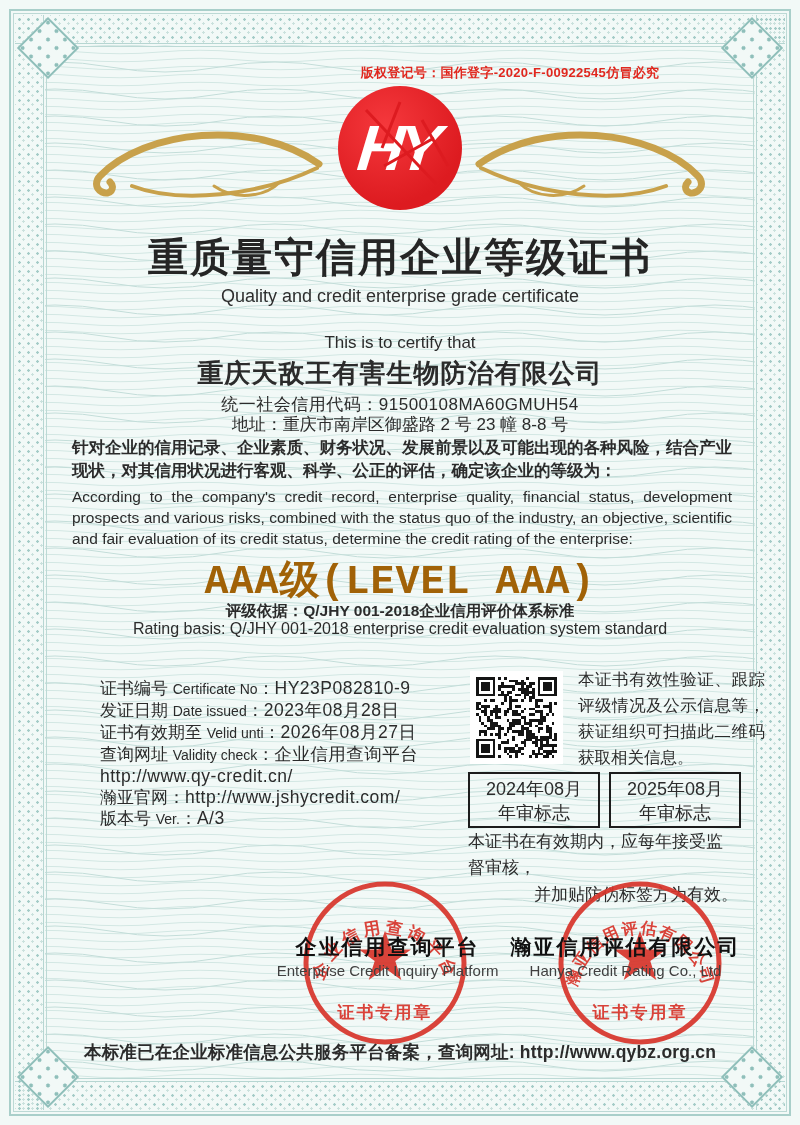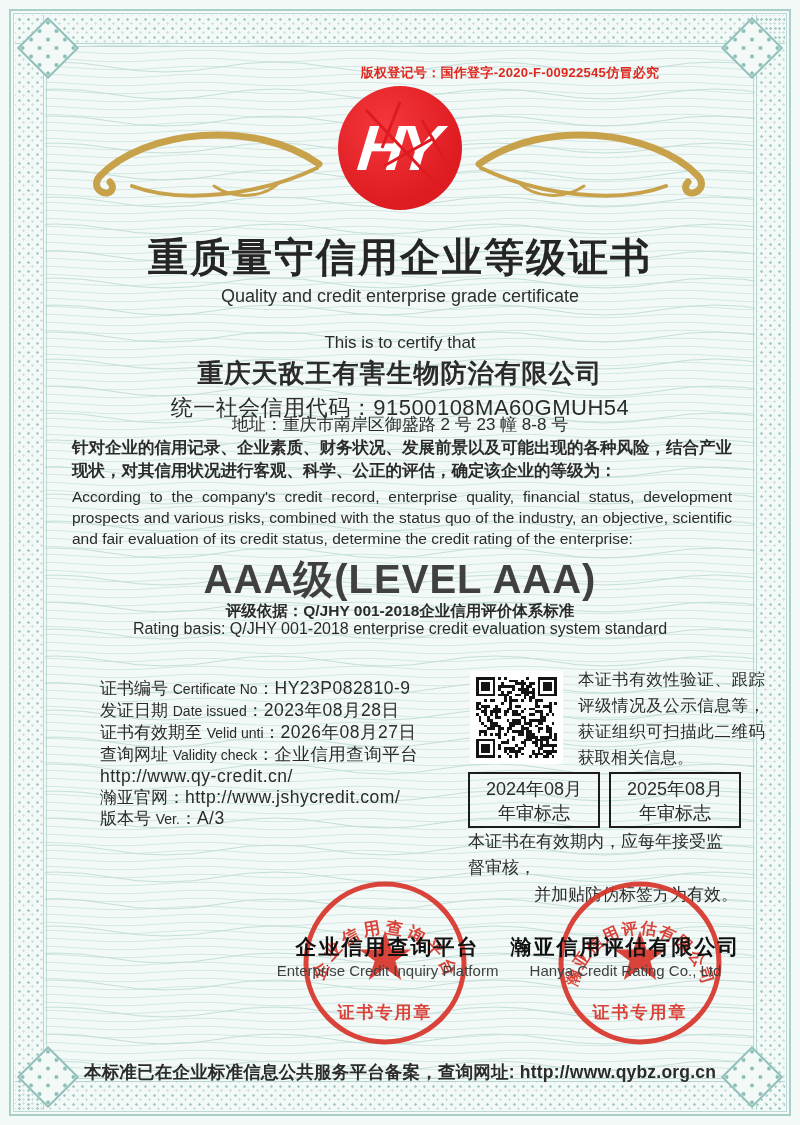--- a/index.html
+++ b/index.html
@@ -25,26 +25,26 @@
   .corner.tl{left:26px;top:26px;} .corner.tr{right:26px;top:26px;}
   .corner.bl{left:26px;bottom:26px;} .corner.br{right:26px;bottom:26px;}
   
   .crow{position:absolute;left:0;right:0;text-align:center;z-index:2;}
   .copyright{top:64px;font-size:13px;color:#e0271e;font-weight:600;transform:translateX(110px);letter-spacing:.3px;}
   .title-cn{top:230px;font-size:40px;font-weight:700;letter-spacing:2px;color:#252525;}
   .title-en{top:286px;font-size:18px;color:#2e2e2e;}
   .certify-cn{top:313px;font-size:17px;}
   .certify-en{top:333px;font-size:17px;}
   .company{top:356px;font-size:26px;font-weight:800;letter-spacing:1px;}
-  .codeline{top:393px;font-size:22px;letter-spacing:.5px;}
+  .codeline{top:393px;font-size:17px;letter-spacing:.5px;}
   .addrline{top:413px;font-size:17px;}
-  .level{top:552px;font-size:40px;font-weight:800;color:#404040;letter-spacing:1px;}
+  .level{top:552px;font-size:40px;font-weight:800;color:#a16207;letter-spacing:1px;font-family:Liberation Mono, monospace;}
   .basis-cn{top:601px;font-size:15.5px;font-weight:600;}
   .basis-en{top:620px;font-size:16px;}
-  .footer{top:1040px;font-size:17.5px;font-weight:600;letter-spacing:.2px;margin-top:20px;}
+  .footer{top:1040px;font-size:17.5px;font-weight:600;letter-spacing:.2px;}
   
   .body-block{position:absolute;left:72px;top:436px;width:660px;z-index:2;}
   .body-cn{font-size:16.5px;line-height:1.42;font-weight:600;text-align:justify;margin:0;}
   .body-en{font-size:15.5px;line-height:1.36;margin:3px 0 0 0;text-align:justify;}
   
   .logo{position:absolute;left:338px;top:86px;width:124px;height:124px;z-index:2;}
   .logo-circle{width:124px;height:124px;border-radius:50%;
     background:radial-gradient(circle at 38% 32%,#f5383c,#dd1b20 70%);
     display:flex;align-items:center;justify-content:center;}
   .logo-text{color:#fff;font-size:64px;font-weight:900;font-style:italic;

